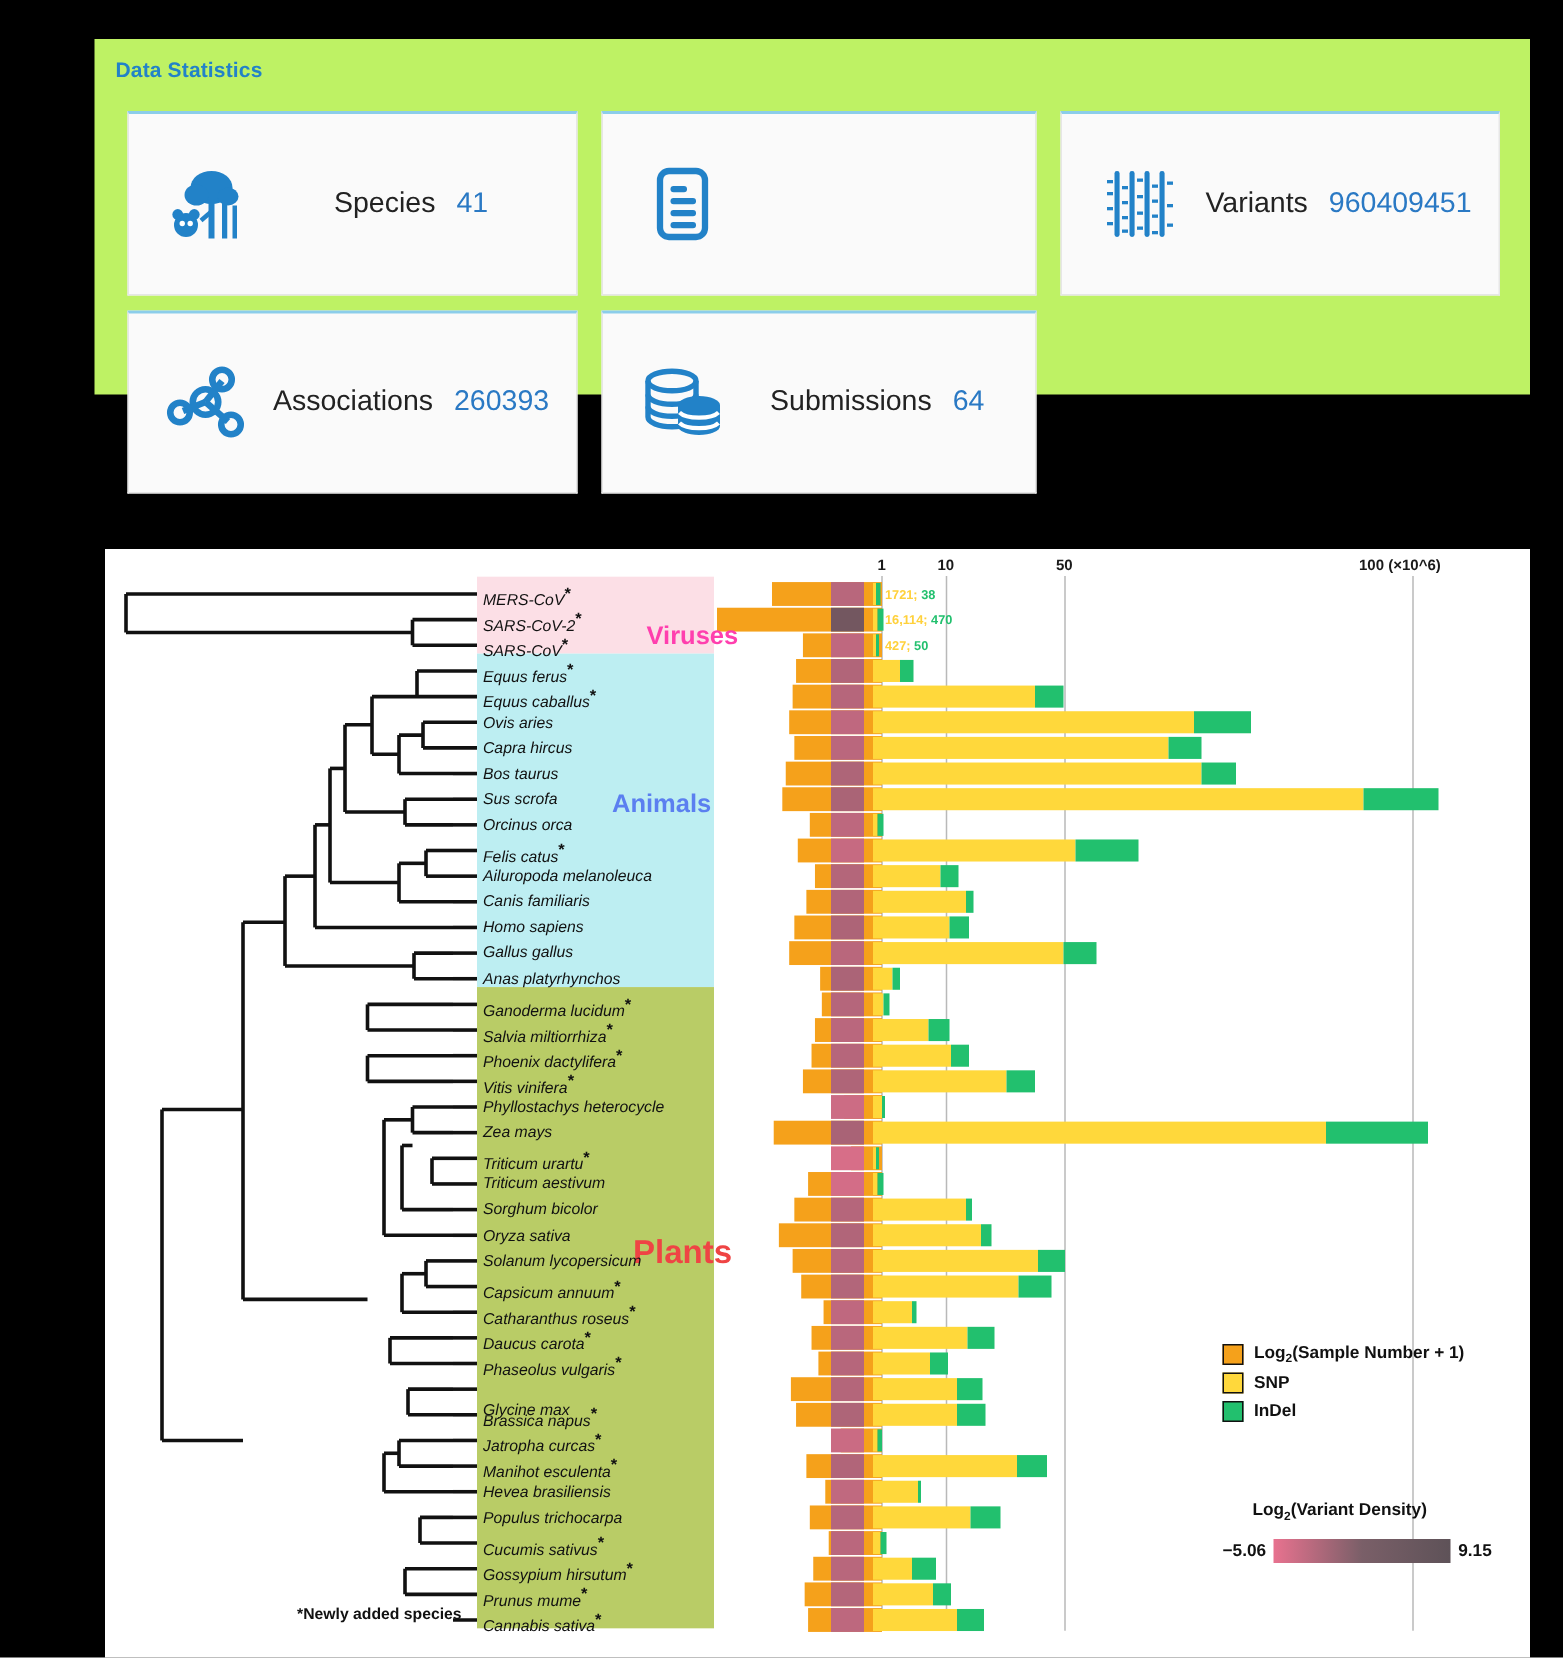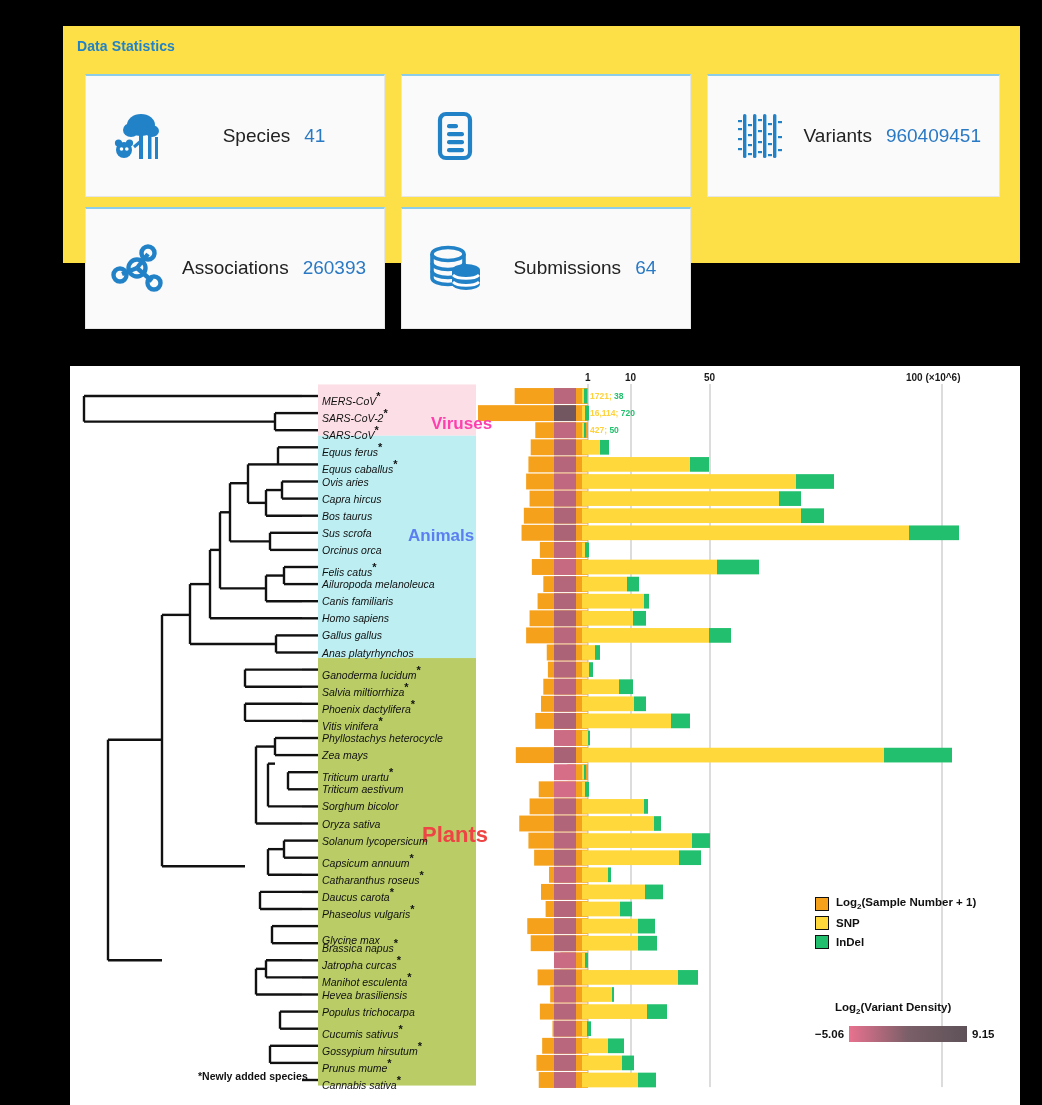--- a/index.html
+++ b/index.html
@@ -8,21 +8,21 @@
     width:1042px; height:1105px;
     background:#000;
     font-family:"Liberation Sans", sans-serif;
     overflow:hidden;
     position:relative;
   }
 
   
   #stats-panel{
     position:absolute; left:63px; top:26px; width:957px; height:237px;
-    background:#fde047;
+    background:#bef264;
   }
   #stats-title{
     color:#2282c8; font-weight:bold; font-size:14px;
     padding:12px 0 0 14px; letter-spacing:.1px;
   }
   #stats-grid{
     position:absolute; left:22px; top:48px; width:915px; height:255px;
     display:grid; grid-template-columns:1fr 1fr 1fr; grid-template-rows:1fr 1fr;
     column-gap:16px; row-gap:10px;
   }
@@ -612,16 +612,16 @@
       <div class="sp-label" style="left: 252px; top: 639.6px;">Populus trichocarpa</div>
       <div class="sp-label" style="left: 252px; top: 656.7px; text-align: center;">Cucumis sativus<span class="sp-star">*</span></div>
       <div class="sp-label" style="left: 252px; top: 673.8px;">Gossypium hirsutum<span class="sp-star">*</span></div>
       <div class="sp-label" style="left: 252px; top: 690.9px;">Prunus mume<span class="sp-star">*</span></div>
       <div class="sp-label" style="left: 252px; top: 708px;">Cannabis sativa<span class="sp-star">*</span></div>
       <div class="axis-tick-label" style="left: 515px; top: 6px;">1</div>
       <div class="axis-tick-label" style="left: 555px; top: 6px;">10</div>
       <div class="axis-tick-label" style="left: 634px; top: 6px;">50</div>
       <div class="axis-tick-label" style="left: 836px; top: 6px;">100 (×10^6)</div>
       <div class="bar-annot" style="left: 520px; top: 25px;"><span class="annot-snp">1721; </span><span class="annot-indel">38</span></div>
-      <div class="bar-annot" style="left: 520px; top: 42.1px;"><span class="annot-snp">16,114; </span><span class="annot-indel">720</span></div>
+      <div class="bar-annot" style="left: 520px; top: 42.1px;"><span class="annot-snp">16,114; </span><span class="annot-indel">470</span></div>
       <div class="bar-annot" style="left: 520px; top: 59.2px;"><span class="annot-snp">427; </span><span class="annot-indel">50</span></div>
     </div>
 </div>
 
 </body></html>

